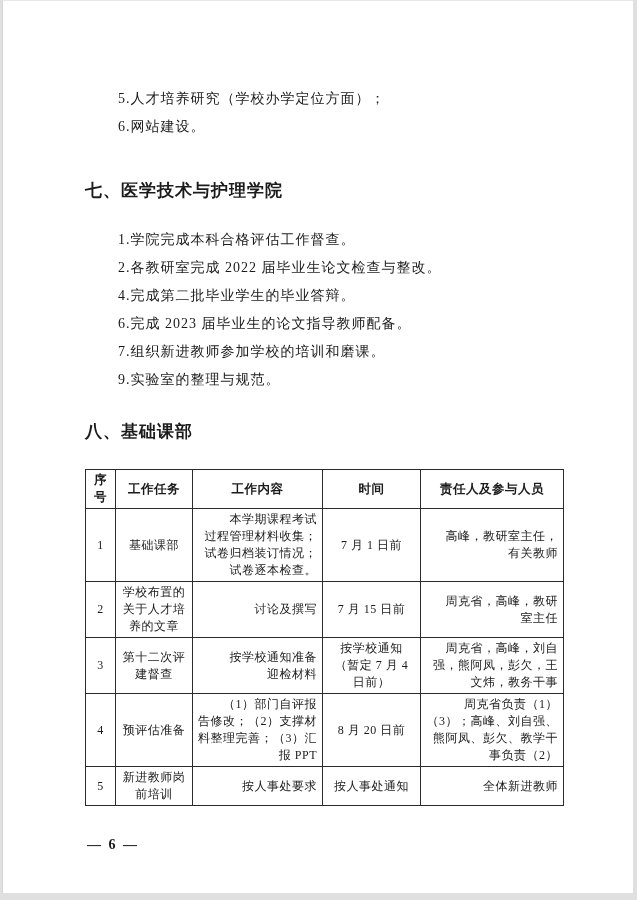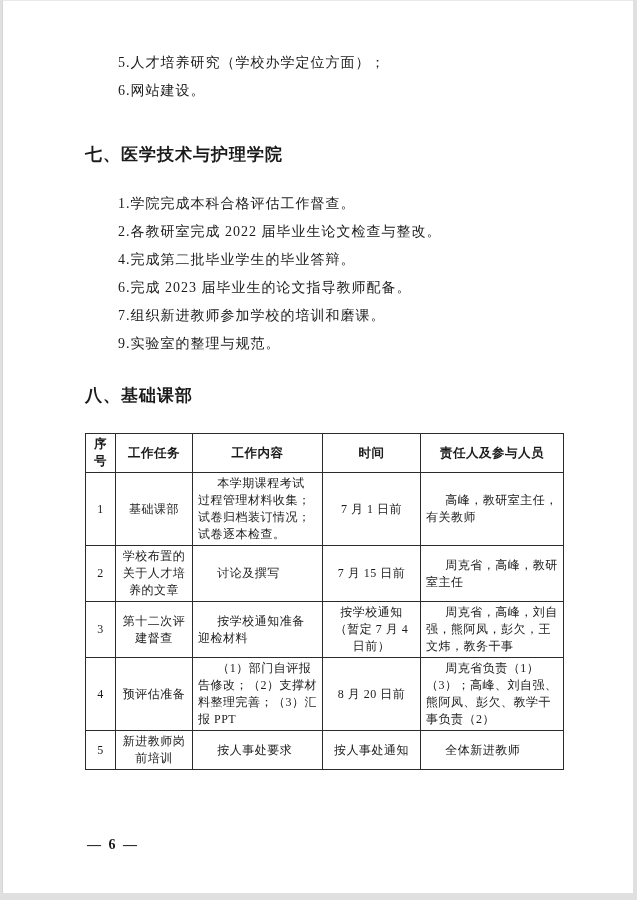--- a/index.html
+++ b/index.html
@@ -13,21 +13,21 @@
   }
   .page {
     position:absolute;
     left:2px; top:0;
     width:631px; height:893px;
     background:#ffffff;
     border-left:1px solid #d6d6d6;
     border-top:1px solid #e8e8e8;
   }
   .content {
-    padding:48px 76px 0 82px;
+    padding:84px 76px 0 82px;
   }
   .intro-item, .list-item {
     font-size:14px;
     line-height:28px;
     letter-spacing:1px;
     padding-left:33px;
     white-space:nowrap;
   }
   .section-heading {
     font-family:"Liberation Sans","DejaVu Sans",sans-serif;
@@ -50,21 +50,21 @@
     letter-spacing:0.5px;
     padding:2px 5px;
   }
   table.work-table th {
     font-family:"Liberation Sans","DejaVu Sans",sans-serif;
     font-weight:bold;
     font-size:12.5px;
     text-align:center;
   }
   td.c-num, td.c-task, td.c-time { text-align:center; }
-  td.c-content, td.c-resp { text-align:left; text-indent:1.6em; }
+  td.c-content, td.c-resp { text-align:right; text-indent:1.6em; }
   .page-number {
     position:absolute;
     left:84px;
     top:836px;
     font-size:14px;
     font-weight:bold;
     letter-spacing:2px;
   }
 </style>
 </head>

